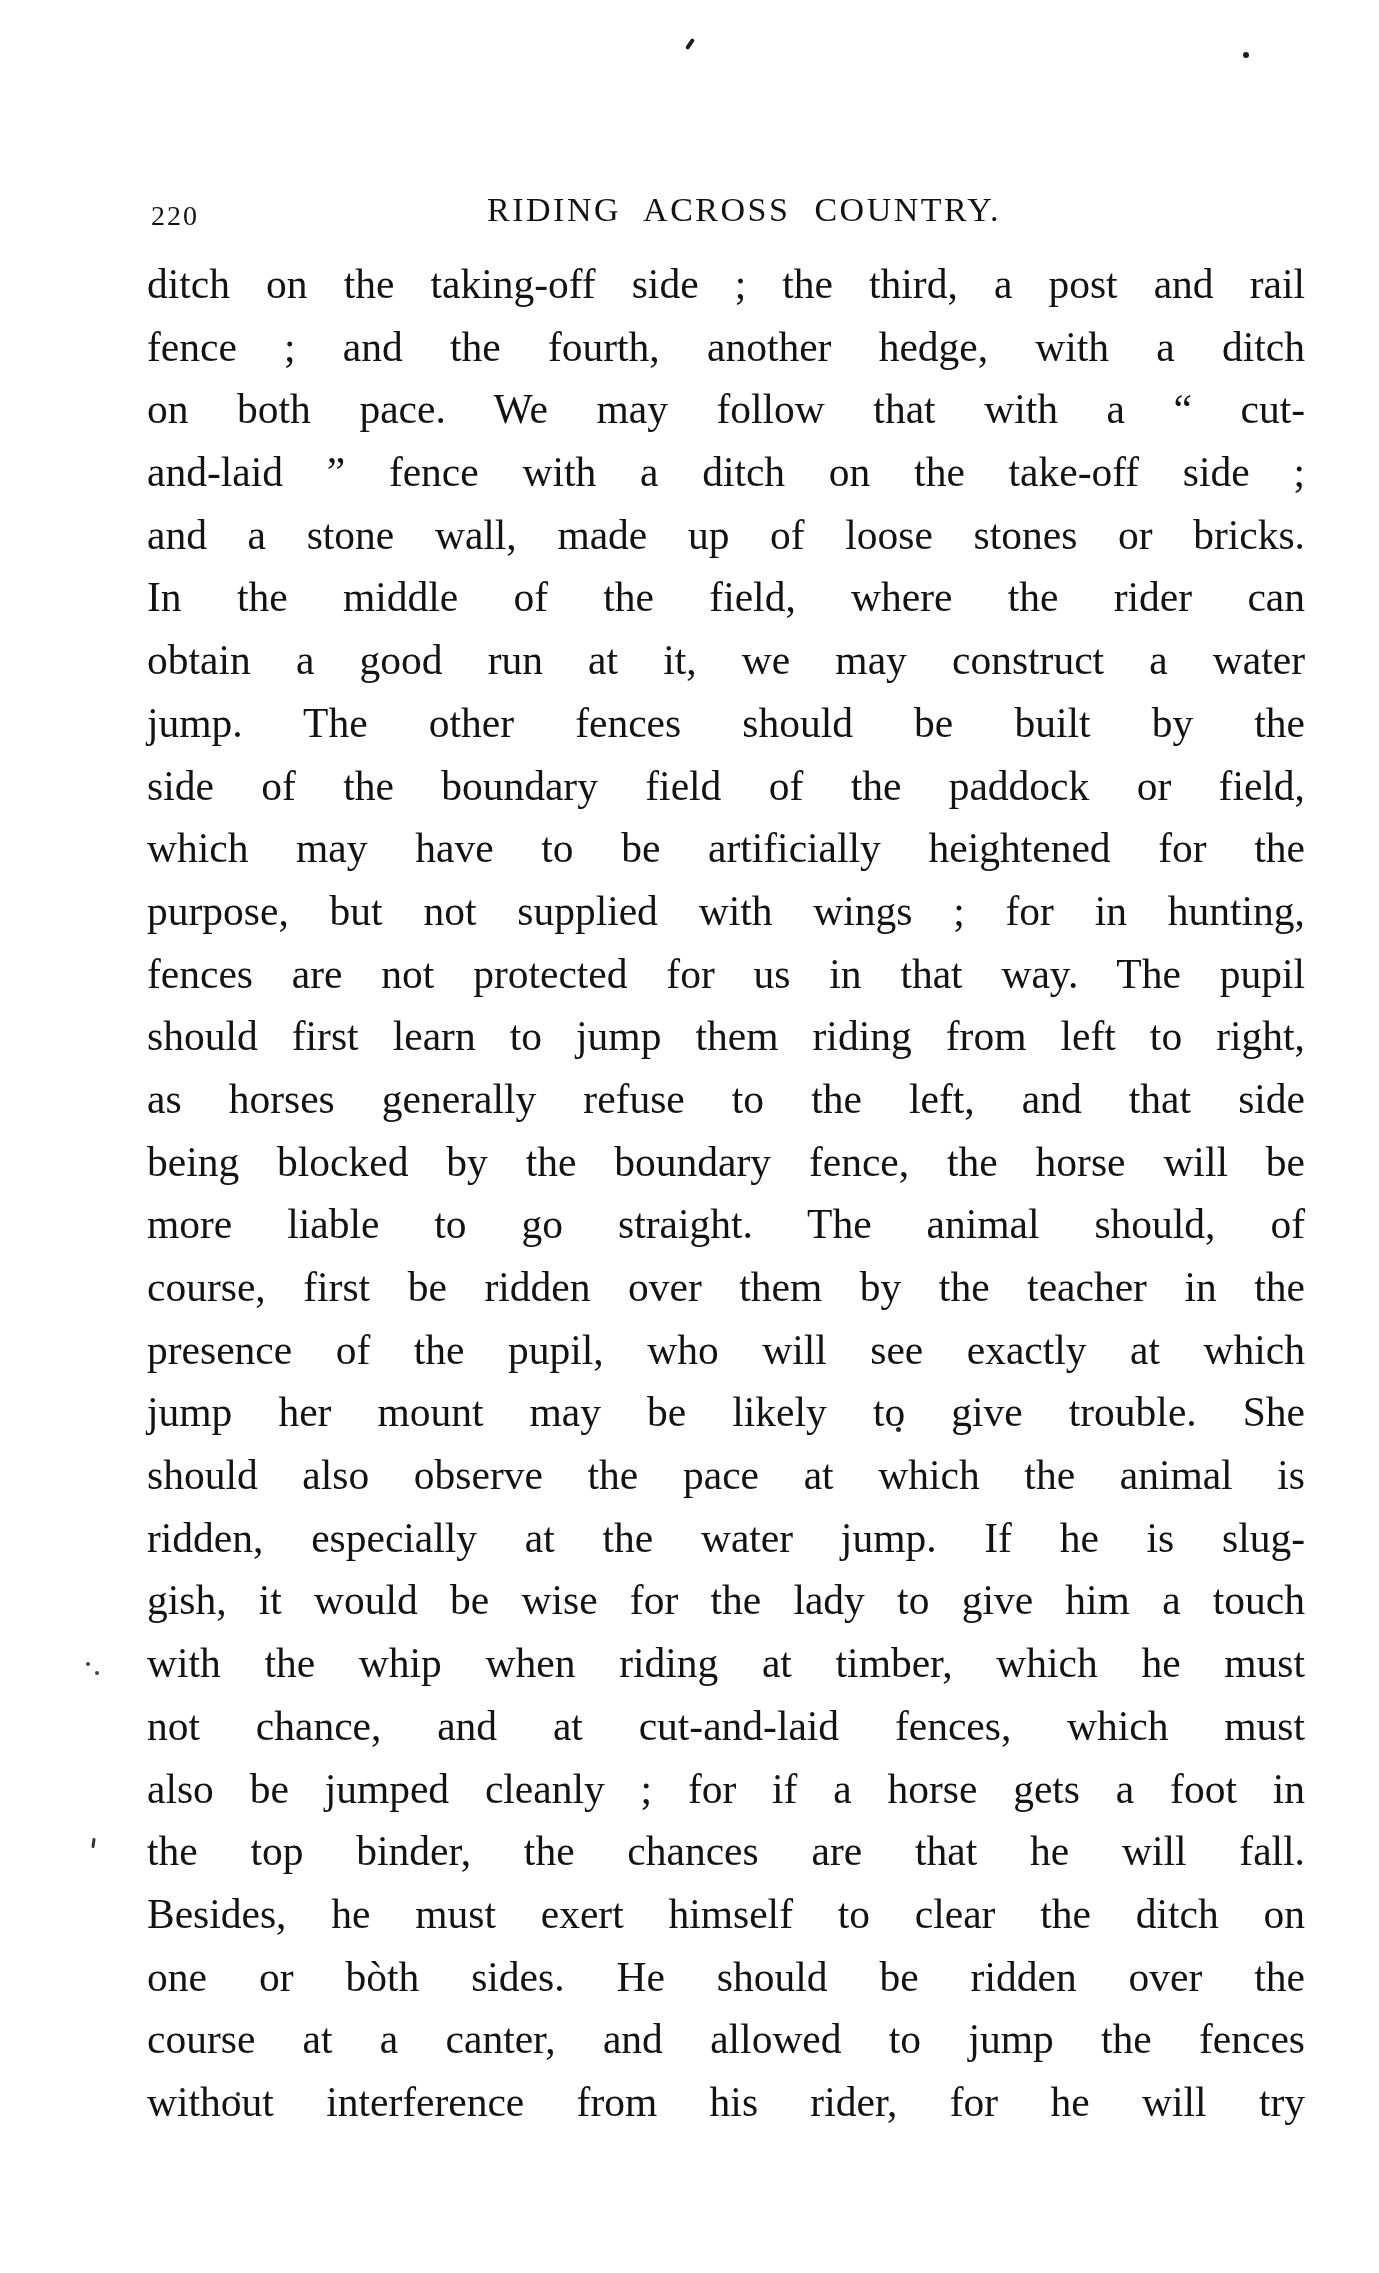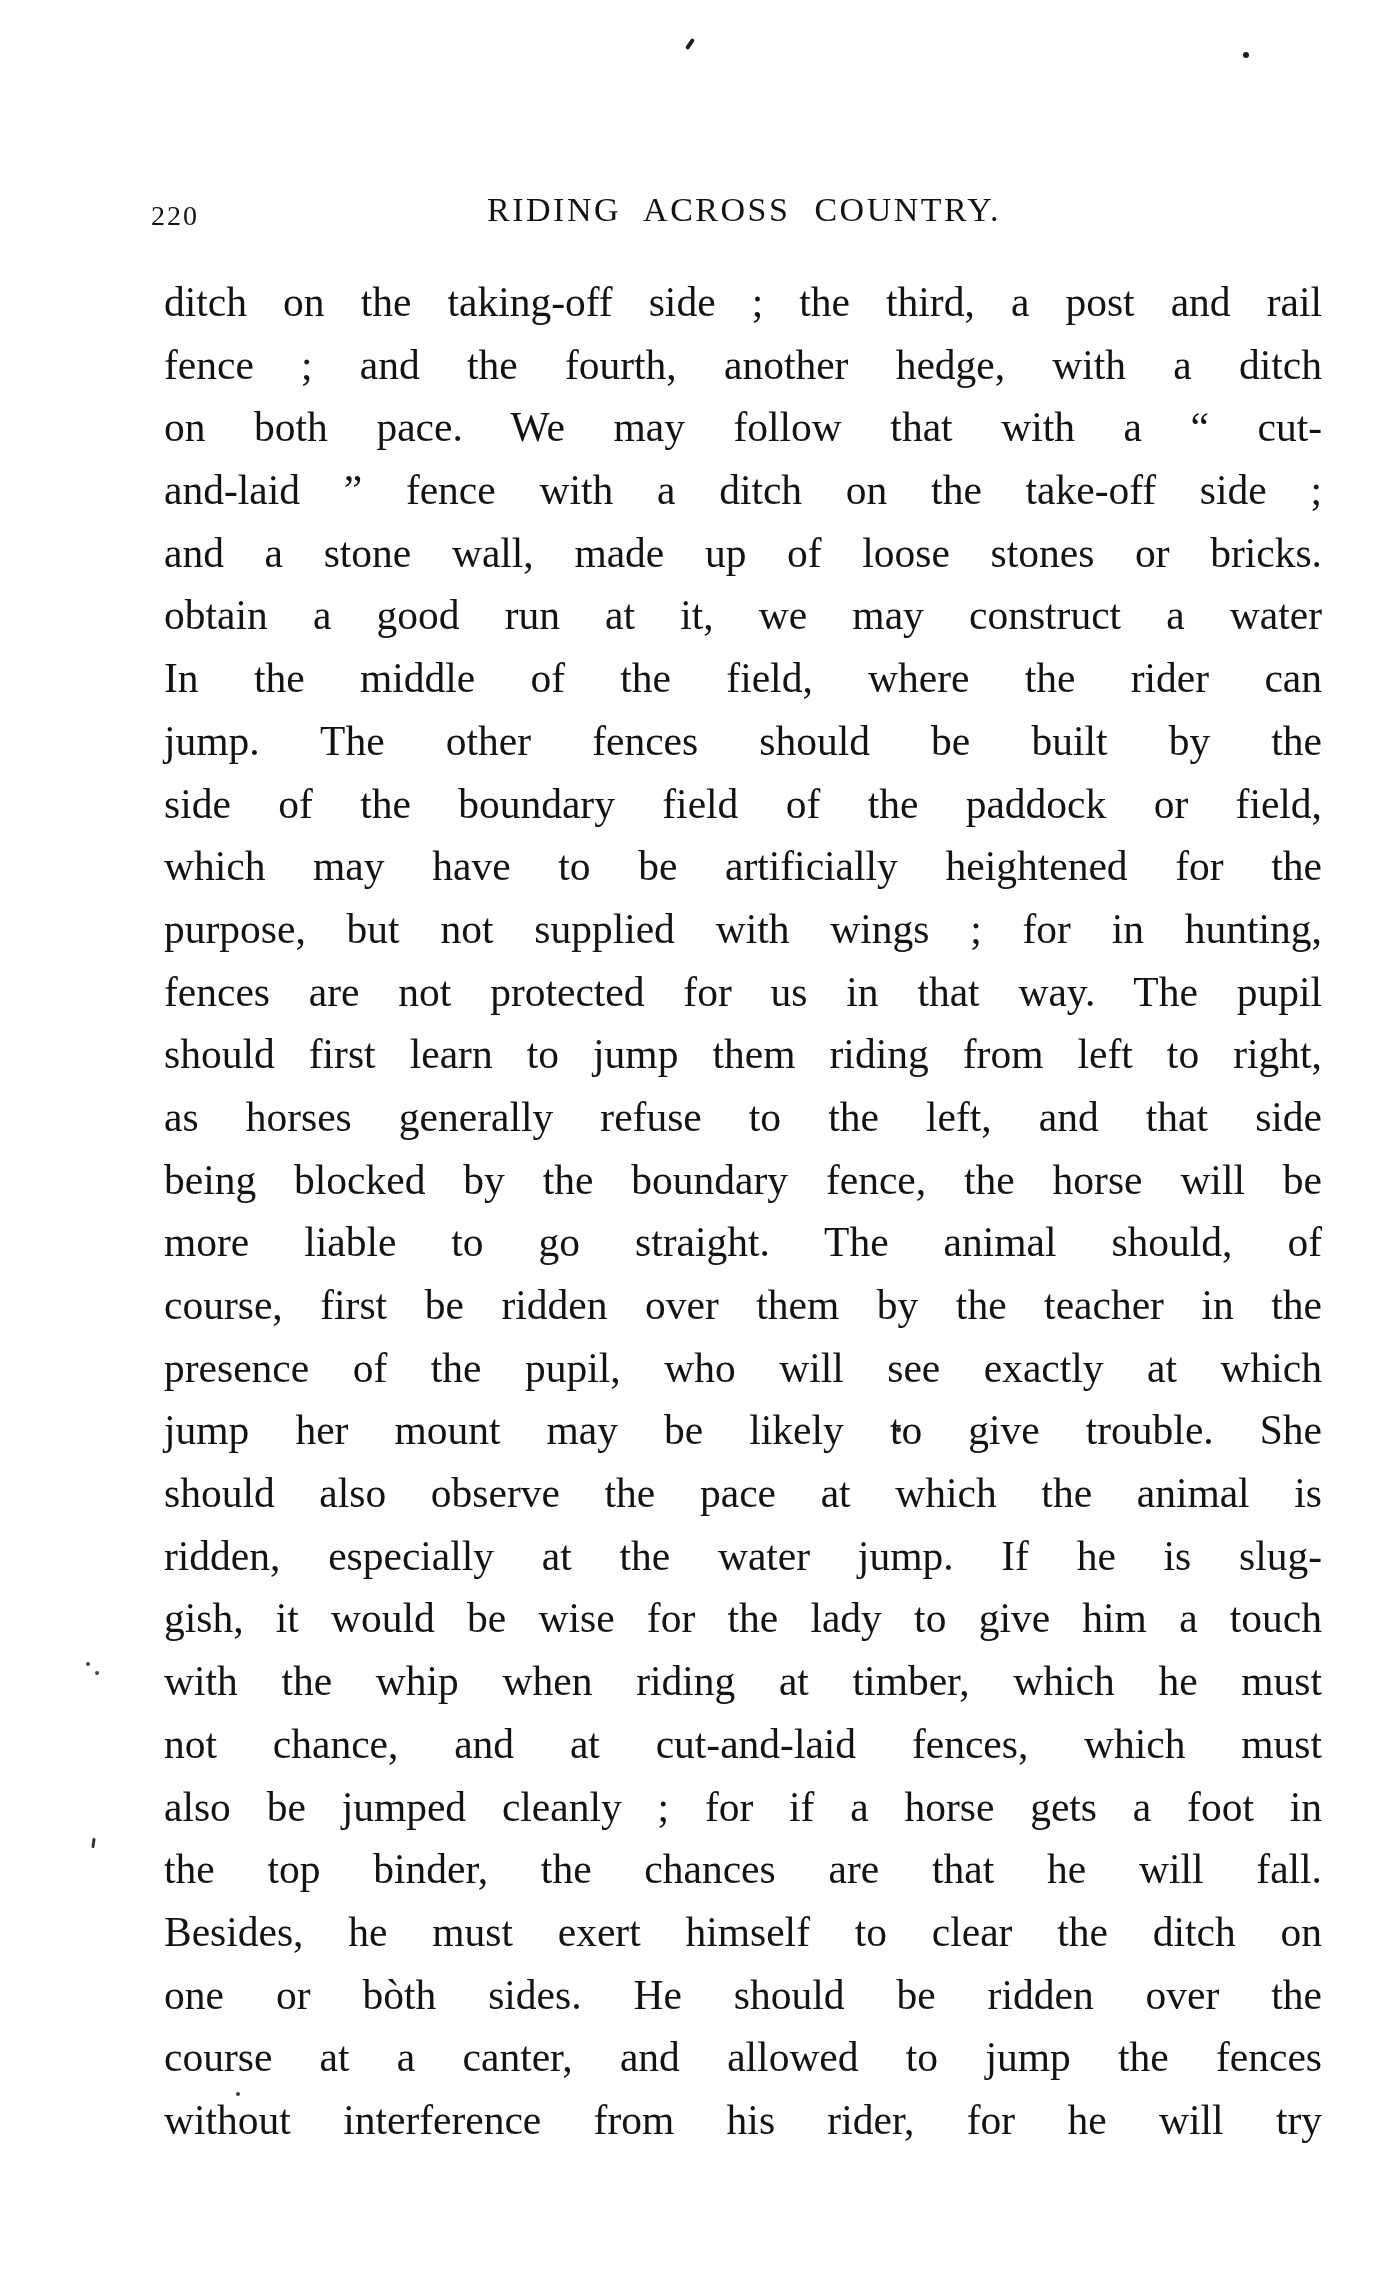--- a/index.html
+++ b/index.html
@@ -29,24 +29,23 @@
     transform: translateX(-50%);
     font-size: 34px;
     letter-spacing: 2.5px;
     word-spacing: 13px;
     line-height: 1;
     white-space: nowrap;
   }
   
   .body-text {
     position: absolute;
-    left: 164px;
+    left: 147px;
     top: 253px;
     width: 1158px;
-    margin-top: 18px;
   }
   .line {
     display: block;
     height: 62.7px;
     line-height: 62.7px;
     font-size: 41.5px;
     text-align: justify;
     text-align-last: justify;
     white-space: normal;
     overflow: visible;
@@ -74,22 +73,22 @@
     <span class="pagenum">220</span>
     <span class="running-title">RIDING ACROSS COUNTRY.</span>
   </div>
 
   <div class="body-text">
       <div class="line">ditch on the taking-off side ; the third, a post and rail</div>
       <div class="line">fence ; and the fourth, another hedge, with a ditch</div>
       <div class="line">on both pace. We may follow that with a “ cut-</div>
       <div class="line">and-laid ” fence with a ditch on the take-off side ;</div>
       <div class="line">and a stone wall, made up of loose stones or bricks.</div>
+      <div class="line">In the middle of the field, where the rider can</div>
       <div class="line">obtain a good run at it, we may construct a water</div>
-      <div class="line">In the middle of the field, where the rider can</div>
       <div class="line">jump. The other fences should be built by the</div>
       <div class="line">side of the boundary field of the paddock or field,</div>
       <div class="line">which may have to be artificially heightened for the</div>
       <div class="line">purpose, but not supplied with wings ; for in hunting,</div>
       <div class="line">fences are not protected for us in that way. The pupil</div>
       <div class="line">should first learn to jump them riding from left to right,</div>
       <div class="line">as horses generally refuse to the left, and that side</div>
       <div class="line">being blocked by the boundary fence, the horse will be</div>
       <div class="line">more liable to go straight. The animal should, of</div>
       <div class="line">course, first be ridden over them by the teacher in the</div>

